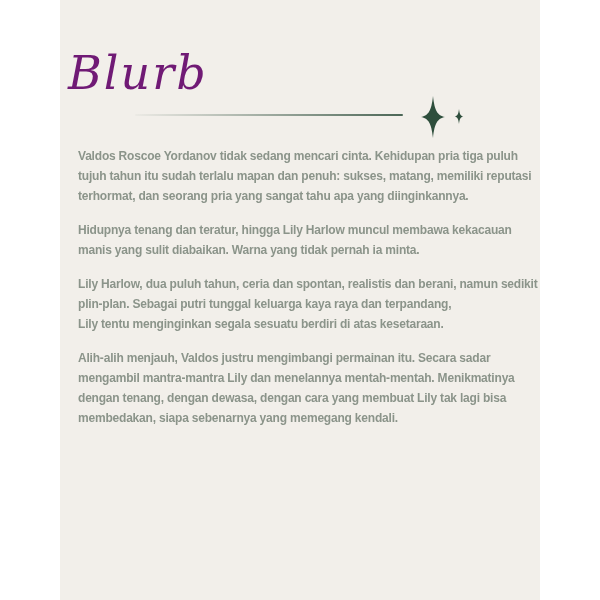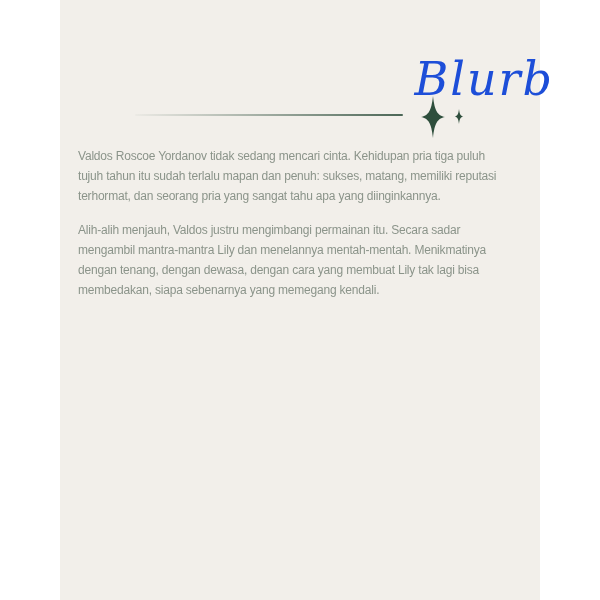--- a/index.html
+++ b/index.html
@@ -21,29 +21,29 @@
     top: 0;
     width: 480px;
     height: 600px;
     background: #f2efea;
   }
   .title {
     position: absolute;
     top: 38px;
     left: 0;
     width: 100%;
-    margin: 14px;
-    text-align: right;
+    margin: 8px;
+    text-align: left;
     font-family: "DejaVu Serif", serif;
     font-style: italic;
     font-weight: 500;
     font-size: 46px;
     line-height: 54px;
     letter-spacing: 2px;
-    color: #1d4ed8;
+    color: #701a75;
   }
   .divider-line {
     position: absolute;
     left: 75px;
     top: 114px;
     width: 268px;
     height: 2px;
     border-radius: 1px;
     background: linear-gradient(to right, rgba(46,78,60,0.03), rgba(46,78,60,0.35) 40%, rgba(46,78,60,0.85));
   }
@@ -67,20 +67,21 @@
     top: 146px;
     width: 452px;
     color: #8b948a;
     font-size: 12px;
     line-height: 20px;
     letter-spacing: -0.2px;
   }
   .body-text p {
     margin: 0 0 14px 0;
     white-space: pre;
+    font-weight: bold;
   }
 </style>
 </head>
 <body>
 
 <div class="page">
   <div class="card">
 
     <h1 class="title">Blurb</h1>
 
@@ -91,20 +92,25 @@
     </svg>
 
     <svg class="sparkle-small" viewBox="-12 -21 24 42" xmlns="http://www.w3.org/2000/svg">
       <path d="M0,-21 C1.6,-6 4.5,-1.6 12,0 C4.5,1.6 1.6,6 0,21 C-1.6,6 -4.5,1.6 -12,0 C-4.5,-1.6 -1.6,-6 0,-21 Z" fill="#2e4e3c"></path>
     </svg>
 
     <div class="body-text">
       <p>Valdos Roscoe Yordanov tidak sedang mencari cinta. Kehidupan pria tiga puluh
 tujuh tahun itu sudah terlalu mapan dan penuh: sukses, matang, memiliki reputasi
 terhormat, dan seorang pria yang sangat tahu apa yang diinginkannya.</p>
+      <p>Hidupnya tenang dan teratur, hingga Lily Harlow muncul membawa kekacauan
+manis yang sulit diabaikan. Warna yang tidak pernah ia minta.</p>
+      <p>Lily Harlow, dua puluh tahun, ceria dan spontan, realistis dan berani, namun sedikit
+plin-plan. Sebagai putri tunggal keluarga kaya raya dan terpandang,
+Lily tentu menginginkan segala sesuatu berdiri di atas kesetaraan.</p>
       <p>Alih-alih menjauh, Valdos justru mengimbangi permainan itu. Secara sadar
 mengambil mantra-mantra Lily dan menelannya mentah-mentah. Menikmatinya
 dengan tenang, dengan dewasa, dengan cara yang membuat Lily tak lagi bisa
 membedakan, siapa sebenarnya yang memegang kendali.</p>
     </div>
 
   </div>
 </div>
 
 </body></html>

